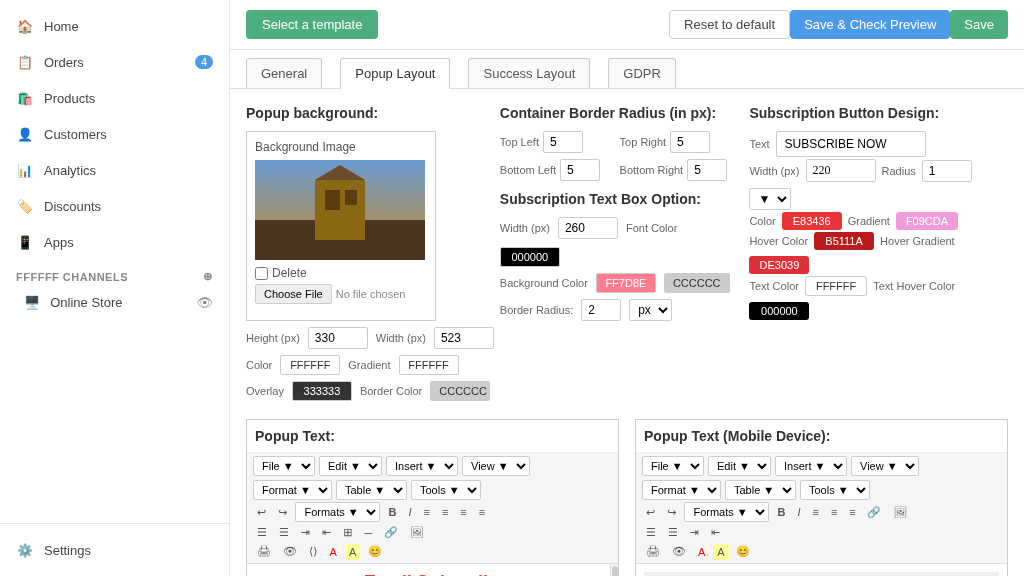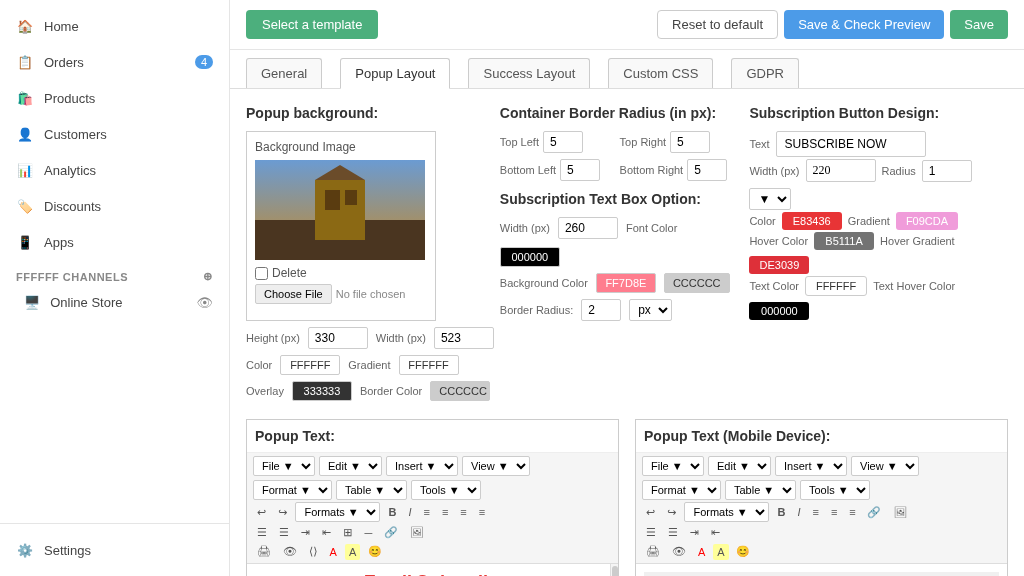--- a/index.html
+++ b/index.html
@@ -15,21 +15,21 @@
     .sidebar-section-title { padding: 10px 16px 4px; font-size: 11px; font-weight: 600; color: #888; letter-spacing: 0.5px; display: flex; align-items: center; justify-content: space-between; }
     .sidebar-section-title .add-icon { cursor: pointer; color: #888; }
     .sidebar-bottom { padding: 8px 0; border-top: 1px solid #e5e5e5; }
     .online-store-item { display: flex; align-items: center; padding: 8px 16px 8px 24px; gap: 10px; cursor: pointer; color: #444; }
     .online-store-item .eye-icon { margin-left: auto; color: #888; }
 
     
     .main { flex: 1; display: flex; flex-direction: column; overflow: hidden; }
     .top-bar { display: flex; align-items: center; padding: 10px 16px; background: #fff; border-bottom: 1px solid #e5e5e5; justify-content: space-between; }
     .top-bar-left { display: flex; gap: 8px; }
-    .top-bar-right { display: flex; gap: 6px; }
+    .top-bar-right { display: flex; gap: 0; }
     .btn-select { background: #4caf7d; color: #fff; border: none; padding: 7px 16px; border-radius: 4px; font-size: 13px; cursor: pointer; }
     .btn-reset { background: #fff; border: 1px solid #ccc; color: #444; padding: 6px 14px; border-radius: 4px; font-size: 13px; cursor: pointer; }
     .btn-save-check { background: #4c9be8; color: #fff; border: none; padding: 6px 14px; border-radius: 4px; font-size: 13px; cursor: pointer; }
     .btn-save { background: #4caf7d; color: #fff; border: none; padding: 6px 14px; border-radius: 4px; font-size: 13px; cursor: pointer; }
 
     .content-area { flex: 1; overflow-y: auto; padding: 0; background: #f0f0f0; }
 
     
     .tabs { display: flex; gap: 16px; background: #fff; padding: 8px 16px 0; border-bottom: 1px solid #ddd; }
     .tab { padding: 7px 14px; font-size: 13px; cursor: pointer; border: 1px solid #ccc; border-bottom: none; background: #f9f9f9; color: #555; margin-right: 2px; border-radius: 3px 3px 0 0; }
@@ -157,21 +157,20 @@
       <button class="btn-save">Save</button>
     </div>
   </div>
 
   <div class="content-area">
 
     <div class="tabs">
       <div class="tab">General</div>
       <div class="tab active">Popup Layout</div>
       <div class="tab">Success Layout</div>
-      <div class="tab">Custom CSS</div>
       <div class="tab">GDPR</div>
     </div>
 
     <div class="panel">
       <div class="panel-inner">
 
         <div style="min-width:200px;">
           <div class="section-title">Popup background:</div>
           <div class="bg-image-box">
             <div class="bg-image-label">Background Image</div>
@@ -279,21 +278,21 @@
             </select>
           </div>
           <div class="sbd-row">
             <span class="sbd-label">Color</span>
             <span class="color-swatch" style="background:#E83436;">E83436</span>
             <span class="sbd-label">Gradient</span>
             <span class="color-swatch" style="background:#F09CDA;">F09CDA</span>
           </div>
           <div class="sbd-row">
             <span class="sbd-label">Hover Color</span>
-            <span class="color-swatch" style="background:#737373;text-align:center;">B5111A</span>
+            <span class="color-swatch" style="background:#b91c1c;text-align:center;">B5111A</span>
             <span class="sbd-label">Hover Gradient</span>
             <span class="color-swatch" style="background:#DE3039;">DE3039</span>
           </div>
           <div class="sbd-row">
             <span class="sbd-label">Text Color</span>
             <span class="color-swatch" style="background:#FFFFFF;color:#333;border:1px solid #ccc;">FFFFFF</span>
             <span class="sbd-label">Text Hover Color</span>
             <span class="color-swatch" style="background:#000000;">000000</span>
           </div>
         </div>

